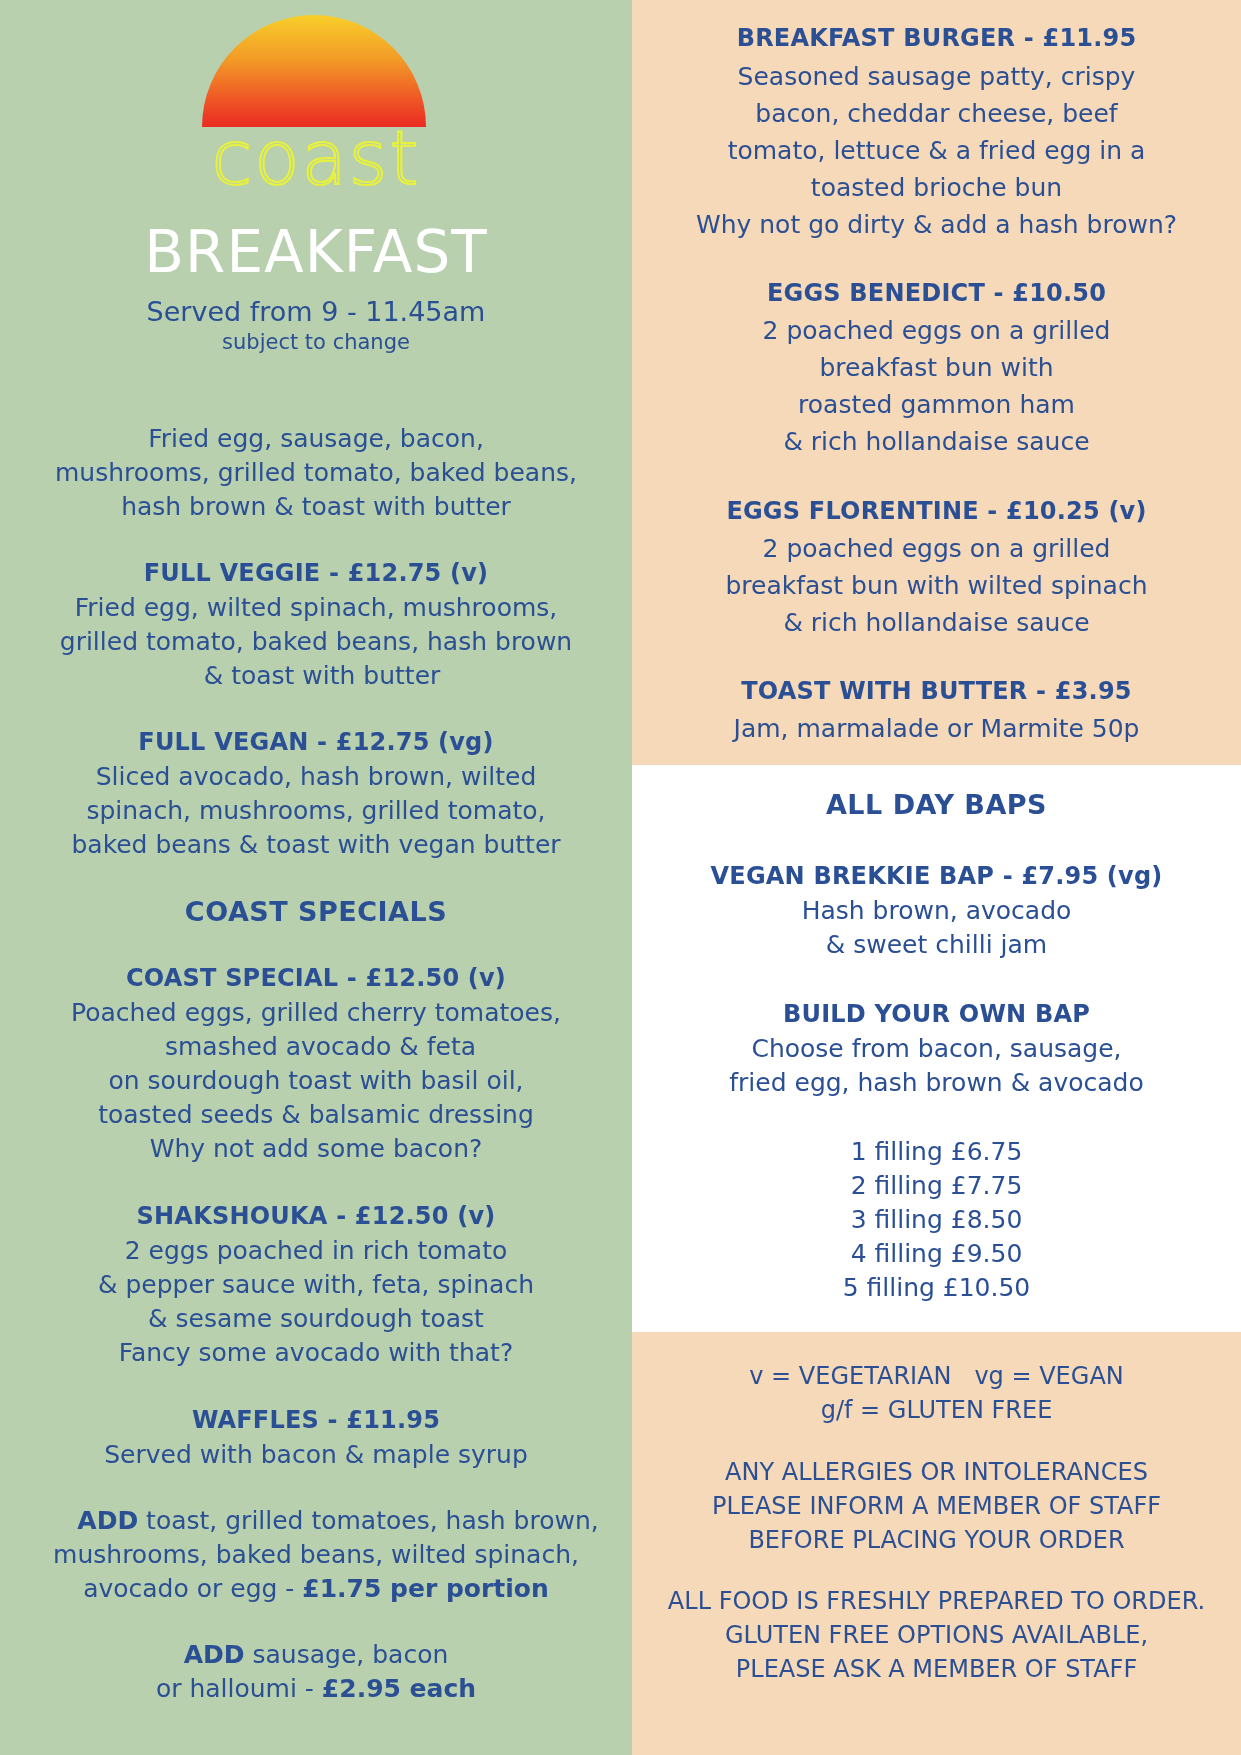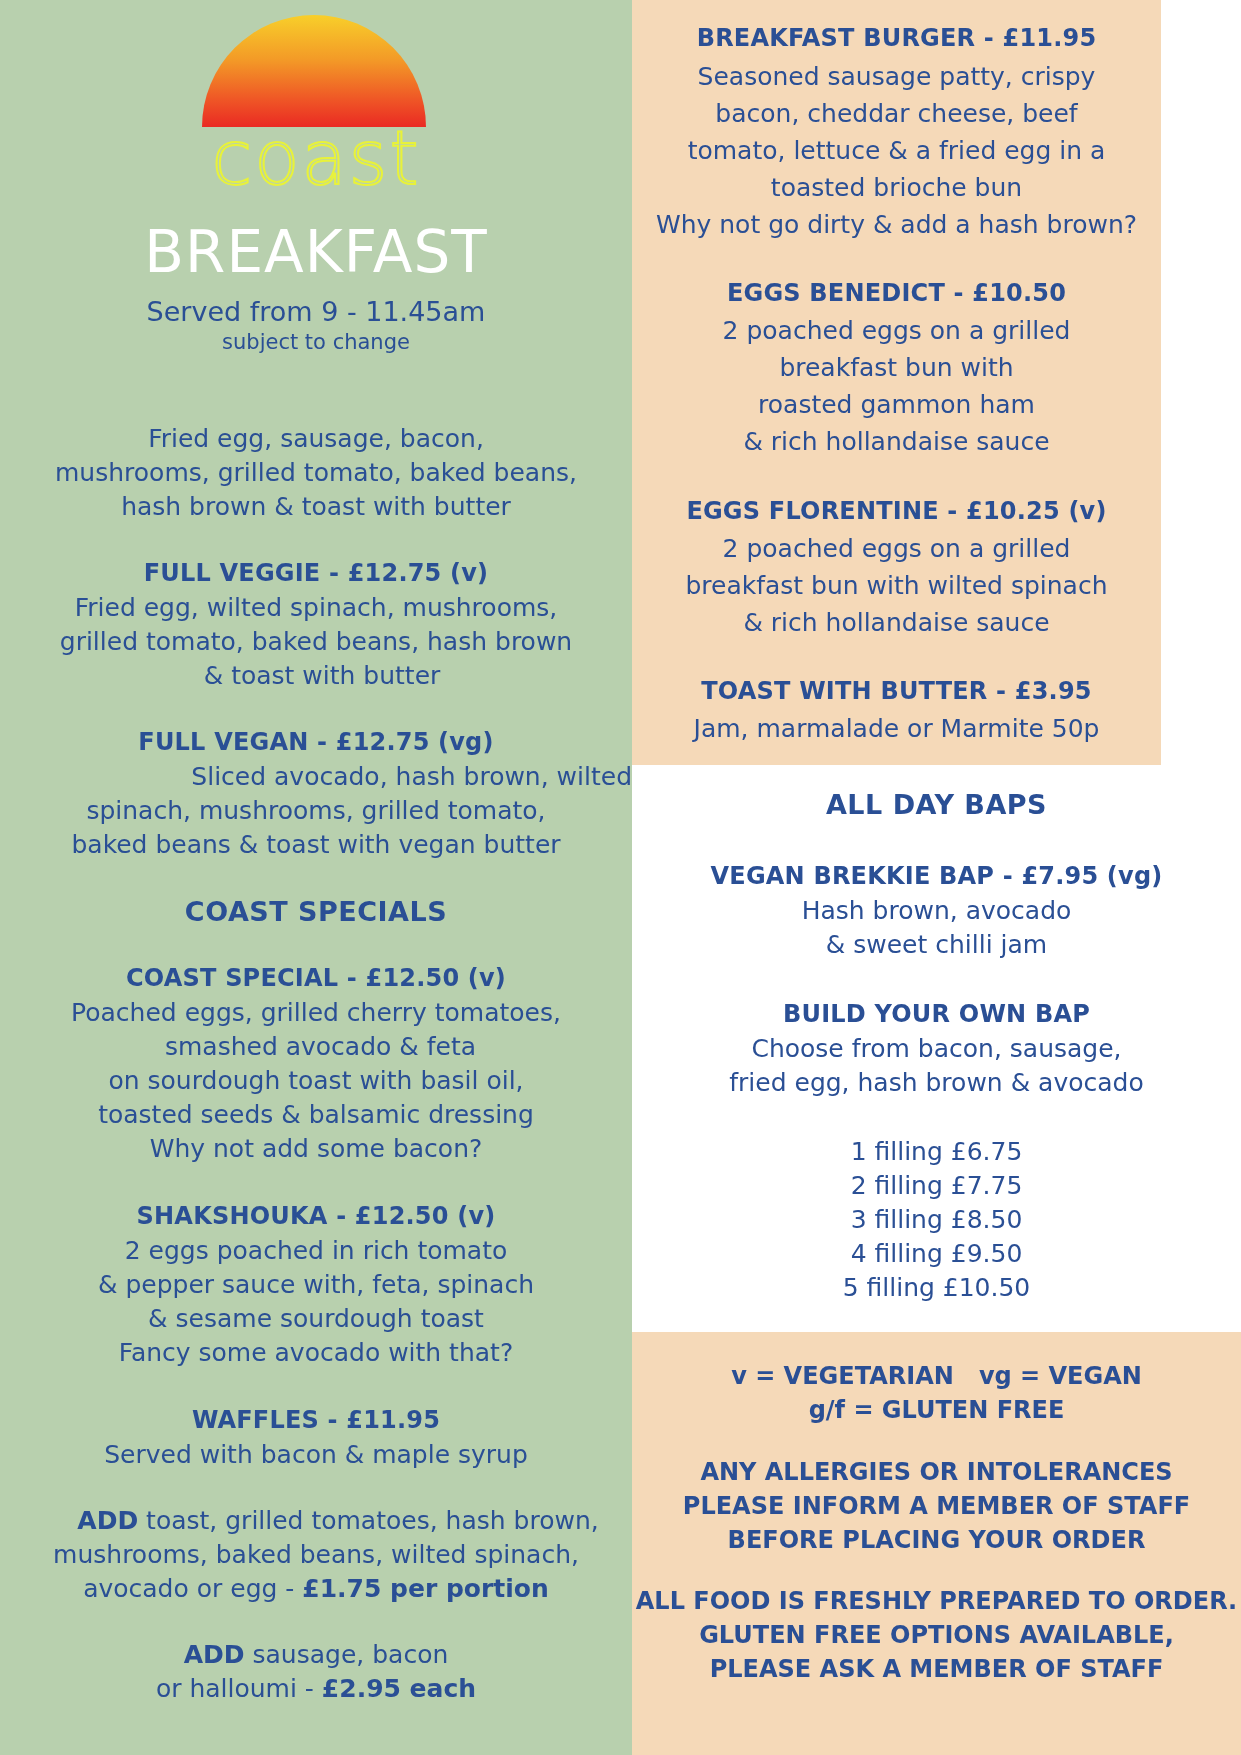--- a/index.html
+++ b/index.html
@@ -5,31 +5,30 @@
   html, body { margin: 0; padding: 0; }
   body {
     width: 1241px; height: 1755px; position: relative; overflow: hidden;
     font-family: "DejaVu Sans", sans-serif; color: #2a4f95;
   }
   .left {
     position: absolute; left: 0; top: 0; width: 632px; height: 1755px;
     background: #b8d0ae;
   }
   .right-top {
-    position: absolute; left: 632px; top: 0; width: 529px; height: 765px;
+    position: absolute; left: 632px; top: 0; width: 609px; height: 765px;
     background: #f5d9b8;
   }
   .right-mid {
     position: absolute; left: 632px; top: 765px; width: 609px; height: 567px;
     background: #ffffff;
   }
   .right-bot {
     position: absolute; left: 632px; top: 1332px; width: 609px; height: 423px;
     background: #f5d9b8;
-    font-weight: bold;
   }
   .line {
     position: absolute; left: 0; right: 0; text-align: center; white-space: nowrap;
   }
   .h { font-weight: bold; font-size: 24px; letter-spacing: 0.2px; }
   .d { font-size: 25px; }
   .sh { font-weight: bold; font-size: 27px; letter-spacing: 0.5px; }
   .note { font-size: 24px; }
   .logo {
     position: absolute; left: 202px; top: 15px; width: 224px; height: 112px;
@@ -62,21 +61,21 @@
   <div class="line d" style="top:424px;">Fried egg, sausage, bacon,</div>
   <div class="line d" style="top:458px;">mushrooms, grilled tomato, baked beans,</div>
   <div class="line d" style="top:492px;">hash brown &amp; toast with butter</div>
 
   <div class="line h" style="top:559px;">FULL VEGGIE - £12.75 (v)</div>
   <div class="line d" style="top:593px;">Fried egg, wilted spinach, mushrooms,</div>
   <div class="line d" style="top:627px;">grilled tomato, baked beans, hash brown</div>
   <div class="line d" style="top:661px;padding-left:12px;">&amp; toast with butter</div>
 
   <div class="line h" style="top:728px;">FULL VEGAN - £12.75 (vg)</div>
-  <div class="line d" style="top:762px;text-align:right;">Sliced avocado, hash brown, wilted</div>
+  <div class="line d" style="top:762px;">Sliced avocado, hash brown, wilted</div>
   <div class="line d" style="top:796px;">spinach, mushrooms, grilled tomato,</div>
   <div class="line d" style="top:830px;">baked beans &amp; toast with vegan butter</div>
 
   <div class="line sh" style="top:896px;">COAST SPECIALS</div>
 
   <div class="line h" style="top:964px;">COAST SPECIAL - £12.50 (v)</div>
   <div class="line d" style="top:998px;">Poached eggs, grilled cherry tomatoes,</div>
   <div class="line d" style="top:1032px;margin-left:9px;">smashed avocado &amp; feta</div>
   <div class="line d" style="top:1066px;">on sourdough toast with basil oil,</div>
   <div class="line d" style="top:1100px;">toasted seeds &amp; balsamic dressing</div>

